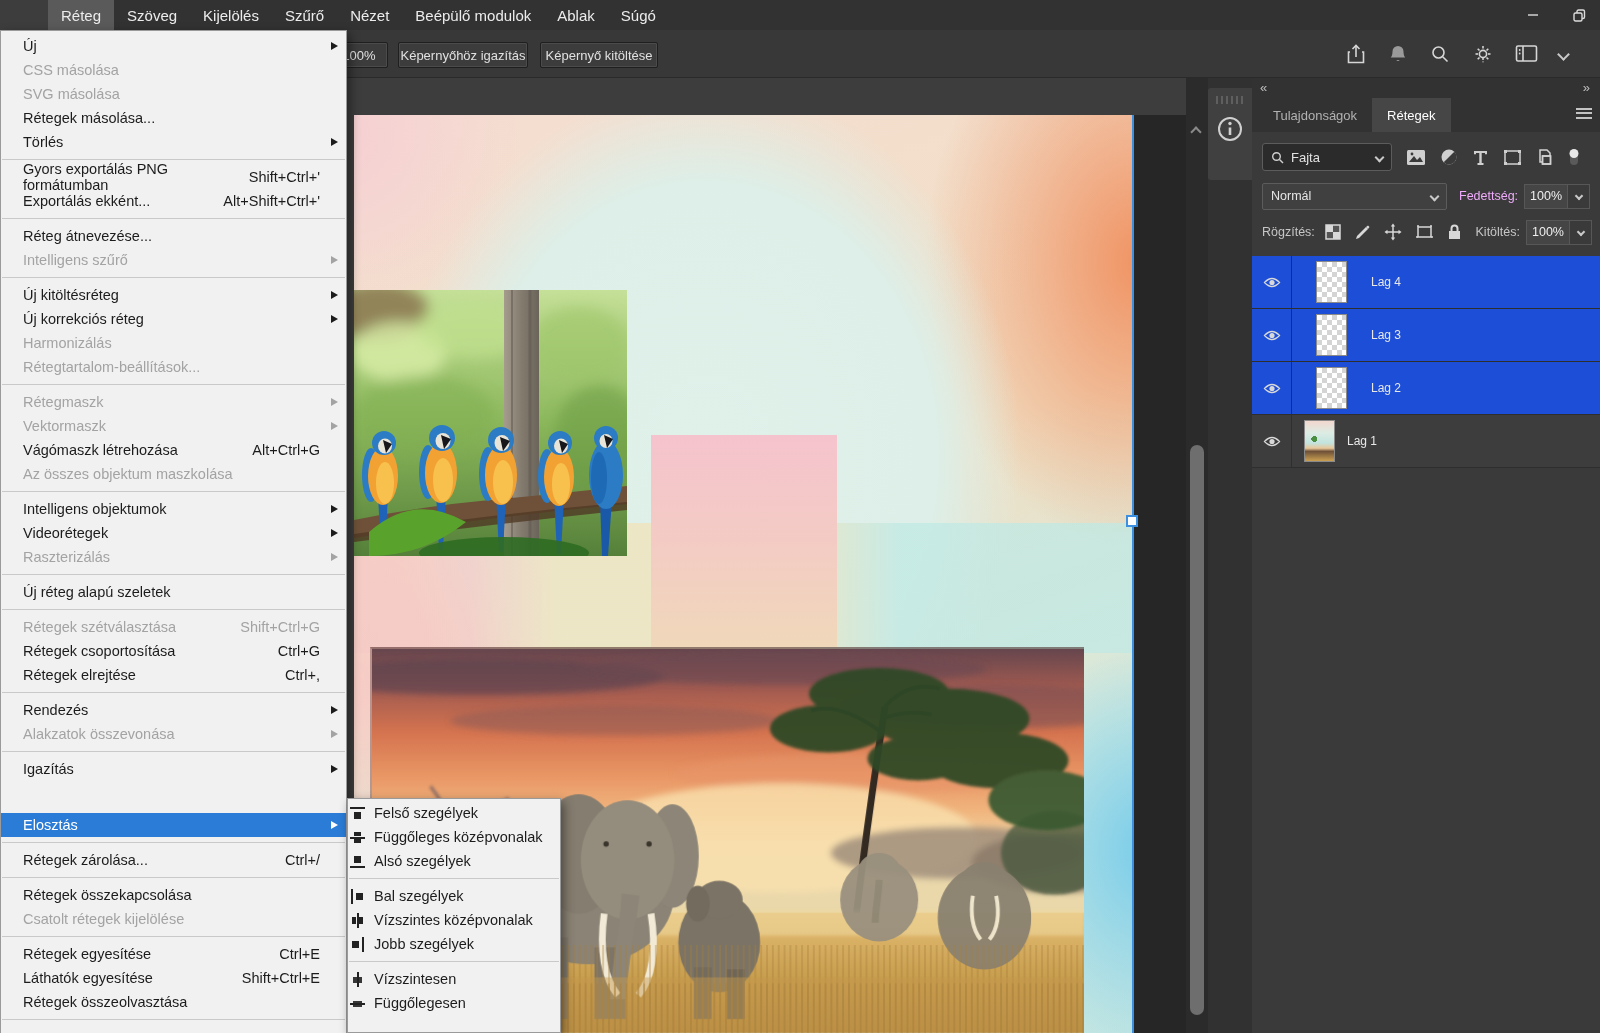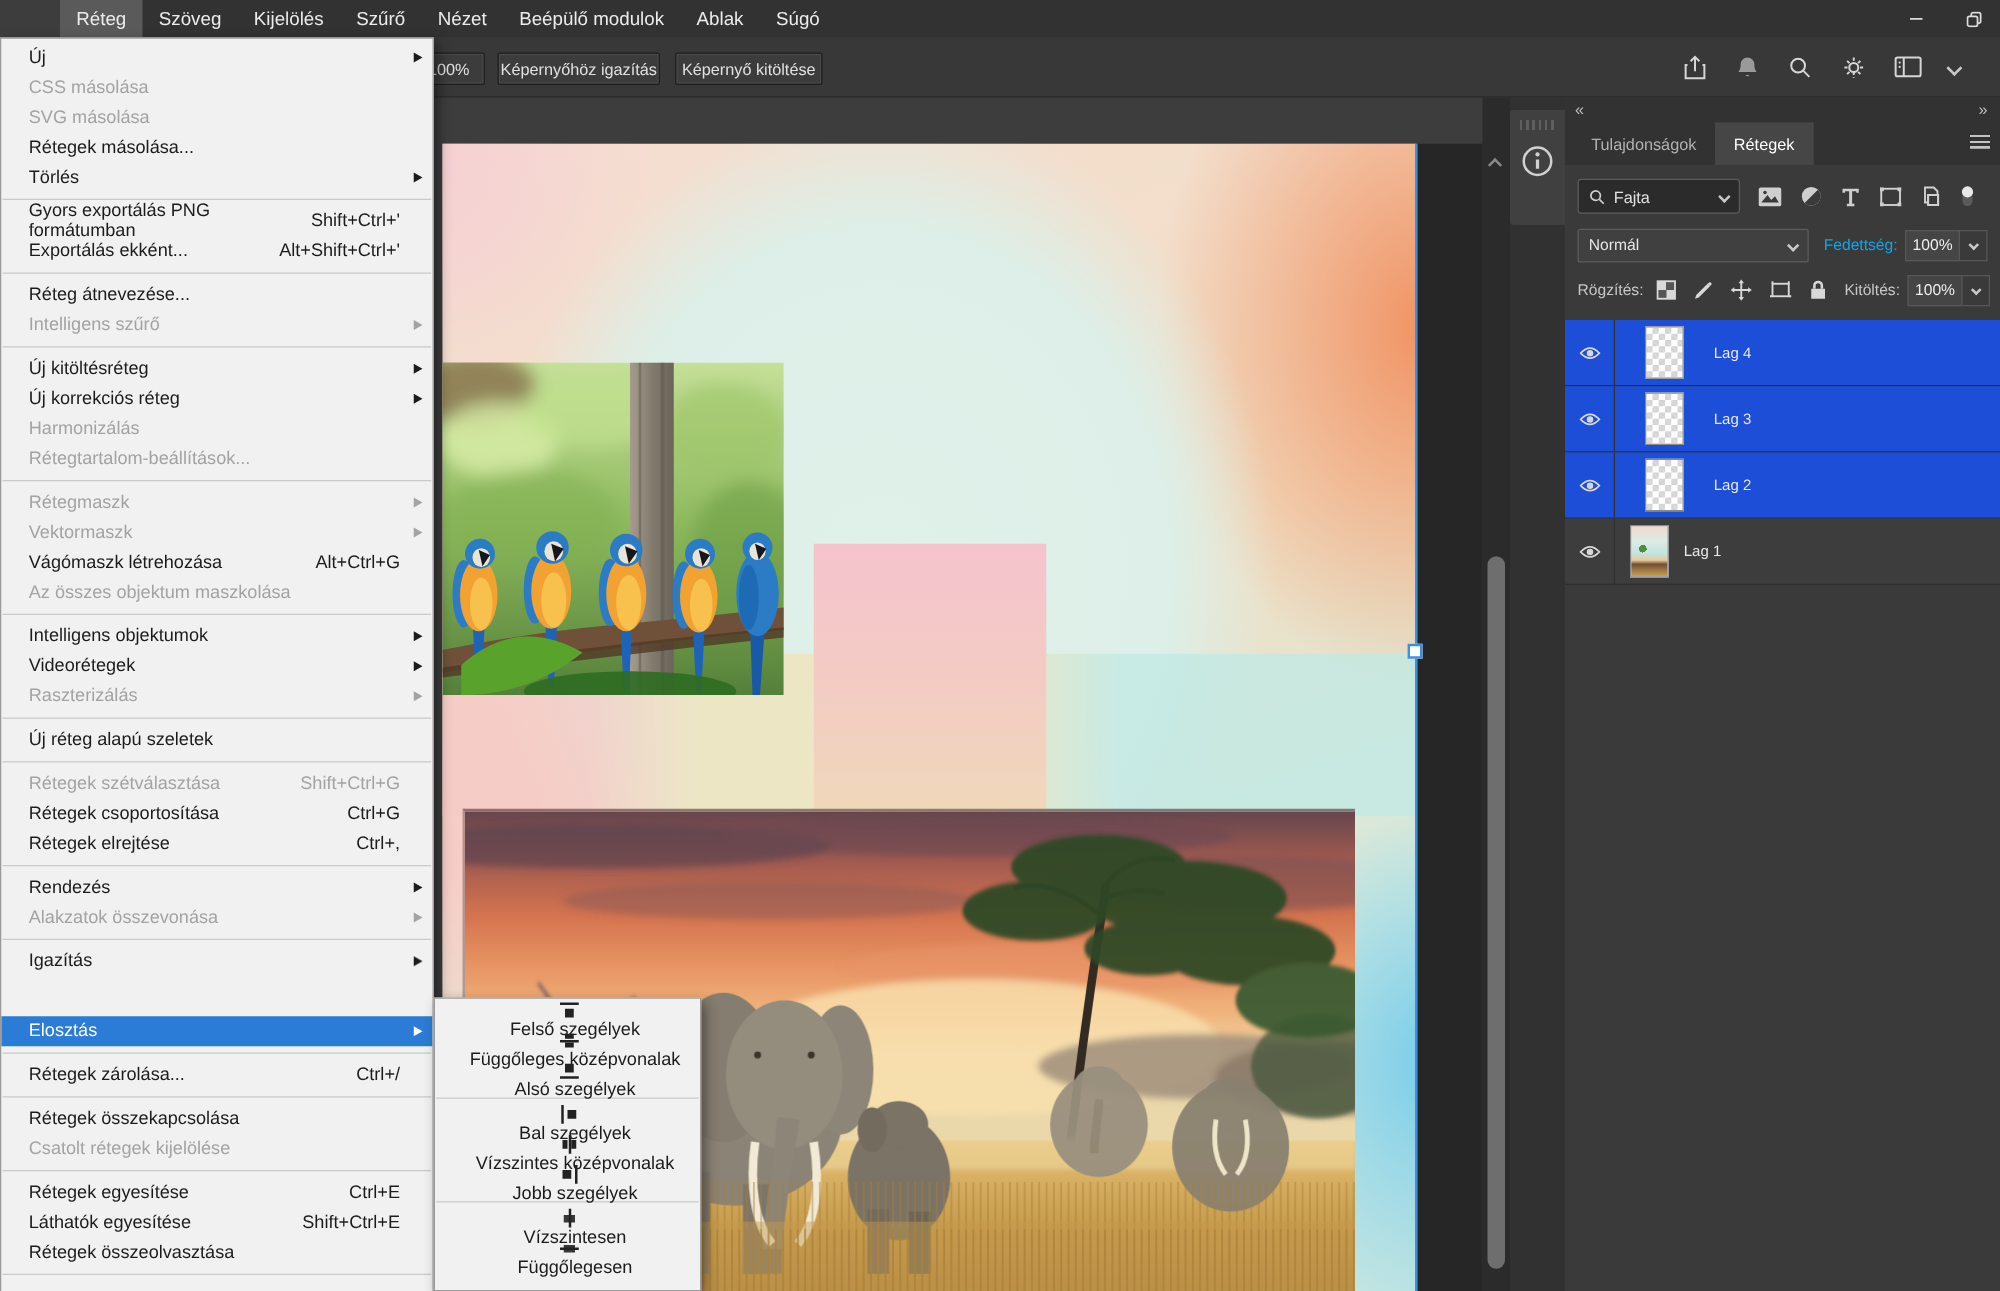--- a/index.html
+++ b/index.html
@@ -85,21 +85,21 @@
   .fajta-box { width:130px; height:28px; background:#2b2b2b; border:1px solid #5c5c5c; border-radius:3px;
                display:flex; align-items:center; gap:7px; padding:0 8px; font-size:13px; color:#e2e2e2; }
   .fajta-box .chev { margin-left:auto; width:7px; height:7px; }
   .filter-icons { margin-left:14px; display:flex; align-items:center; gap:14px; }
   .filter-icons svg { stroke:#d2d2d2; fill:none; stroke-width:1.5; }
 
   .blend-row { position:absolute; left:10px; top:50px; right:8px; height:28px; display:flex; align-items:center; font-size:12.5px; }
   .blend-box { width:185px; height:27px; background:#404040; border:1px solid #5c5c5c; border-radius:2px;
                display:flex; align-items:center; padding:0 8px; color:#e6e6e6; }
   .blend-box .chev { margin-left:auto; width:7px; height:7px; }
-  .op-label { margin-left:12px; color:#0ea5e9; }
+  .op-label { margin-left:12px; color:#f0abfc; }
   .val-box { margin-left:6px; width:44px; height:25px; background:#454545; border:1px solid #575757;
              display:flex; align-items:center; justify-content:center; color:#eee; }
   .val-chev { width:22px; height:25px; border:1px solid #575757; border-left:none; display:flex;
               align-items:center; justify-content:center; }
   .val-chev .chev { width:6px; height:6px; }
 
   .lock-row { position:absolute; left:10px; top:86px; right:8px; height:28px; display:flex; align-items:center; font-size:12.5px; }
   .lock-row .lbl { color:#c6c6c6; }
   .lock-icons { display:flex; align-items:center; gap:13px; margin-left:10px; }
   .lock-icons svg { stroke:#d8d8d8; fill:none; stroke-width:1.5; }
@@ -133,22 +133,22 @@
   .mi.highlighted { background:#2b7cd6; color:#fff;margin-top:32px; }
   .mi-arrow { display:none; }
   .mi.has-sub .mi-arrow { display:block; position:absolute; right:8px; top:50%; transform:translateY(-50%);
     width:0; height:0; border-left:7px solid currentColor; border-top:4.5px solid transparent; border-bottom:4.5px solid transparent; }
   .msep { height:1px; background:#c9c9c9; margin:5px 1px; }
 
   
   .submenu { position:absolute; left:347px; top:798px; width:214px; height:235px; background:#f1f1f1;
              border:1px solid #9a9a9a; box-shadow:3px 4px 10px rgba(0,0,0,.45); z-index:51;
              padding-top:2px; overflow:hidden; }
-  .smi { position:relative; height:24px; display:flex; align-items:center; padding-left:12px;
-         font-size:14.5px; color:#1c1c1c;flex-direction:column; }
+  .smi { position:relative; height:24px; display:flex; align-items:center; padding-left:2px;
+         font-size:14.5px; color:#1c1c1c; }
   .mi-icon { width:15px; height:15px; position:relative; margin-right:9px; flex:none; }
   .mi-icon::before, .mi-icon::after { content:""; position:absolute; background:#222; }
   [data-icon="top"]     .mi-icon::before { left:0; right:0; top:1px; height:2px; }
   [data-icon="top"]     .mi-icon::after  { left:4px; right:4px; top:6px; height:7px; }
   [data-icon="vcenter"] .mi-icon::before { left:0; right:0; top:7px; height:2px; }
   [data-icon="vcenter"] .mi-icon::after  { left:4px; right:4px; top:2px; height:4px; box-shadow:0 7px 0 #222; }
   [data-icon="bottom"]  .mi-icon::before { left:0; right:0; bottom:1px; height:2px; }
   [data-icon="bottom"]  .mi-icon::after  { left:4px; right:4px; bottom:6px; height:7px; }
   [data-icon="left"]    .mi-icon::before { top:0; bottom:0; left:1px; width:2px; }
   [data-icon="left"]    .mi-icon::after  { top:4px; bottom:4px; left:6px; width:7px; }

